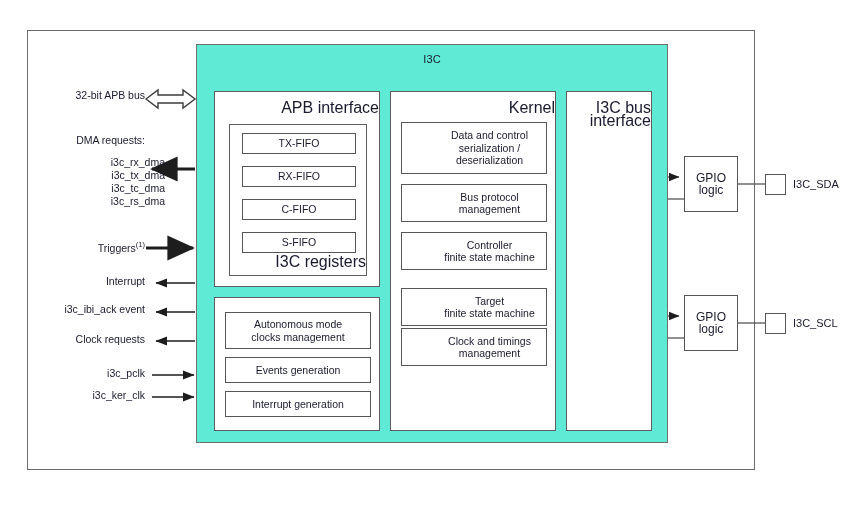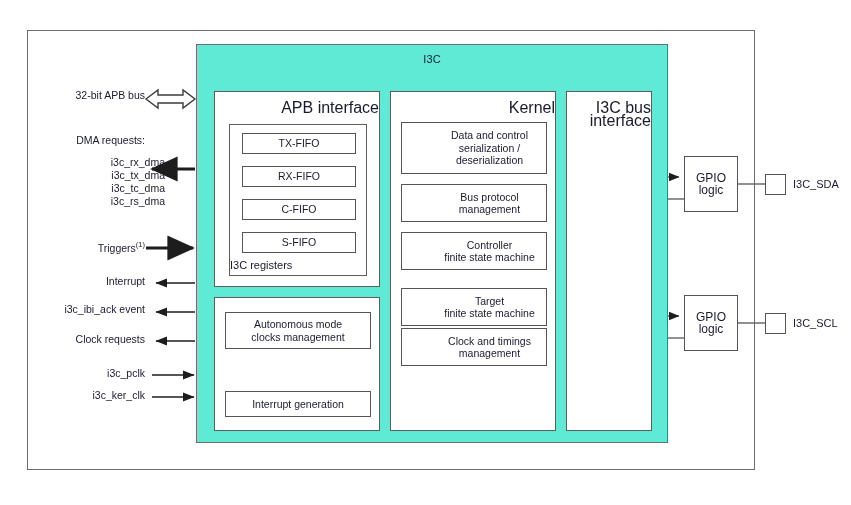--- a/index.html
+++ b/index.html
@@ -80,22 +80,22 @@
     height: 152px;
     border: 1px solid #5d5d5d;
     box-sizing: border-box;
     background: #ffffff;
   }
   .regs-label {
     position: absolute;
     bottom: 4px;
     left: 0;
     width: 100%;
-    text-align: left;
-    font-size: 11px;
+    text-align: right;
+    font-size: 16px;
   }
   
   .blk {
     position: absolute;
     background: #ffffff;
     border: 1.2px solid #555555;
     box-sizing: border-box;
     display: flex;
     align-items: center;
     justify-content: center;
@@ -267,20 +267,21 @@
         <div class="blk fifo" id="fifo-rx">RX-FIFO</div>
         <div class="blk fifo" id="fifo-s">S-FIFO</div>
         <div class="blk fifo" id="fifo-c">C-FIFO</div>
         <div class="regs-label">I3C registers</div>
       </div>
     </div>
 
     <div class="col" id="col-auto">
       <div class="blk autoblk" id="blk-auto-clocks">Autonomous mode
 clocks management</div>
+      <div class="blk autoblk" id="blk-events">Events generation</div>
       <div class="blk autoblk" id="blk-irqgen">Interrupt generation</div>
     </div>
 
     <div class="col" id="col-kernel">
       <div class="col-title">Kernel</div>
       <div class="blk kblk" id="blk-serial">Data and control
 serialization /
 deserialization</div>
       <div class="blk kblk" id="blk-protocol">Bus protocol
 management</div>

